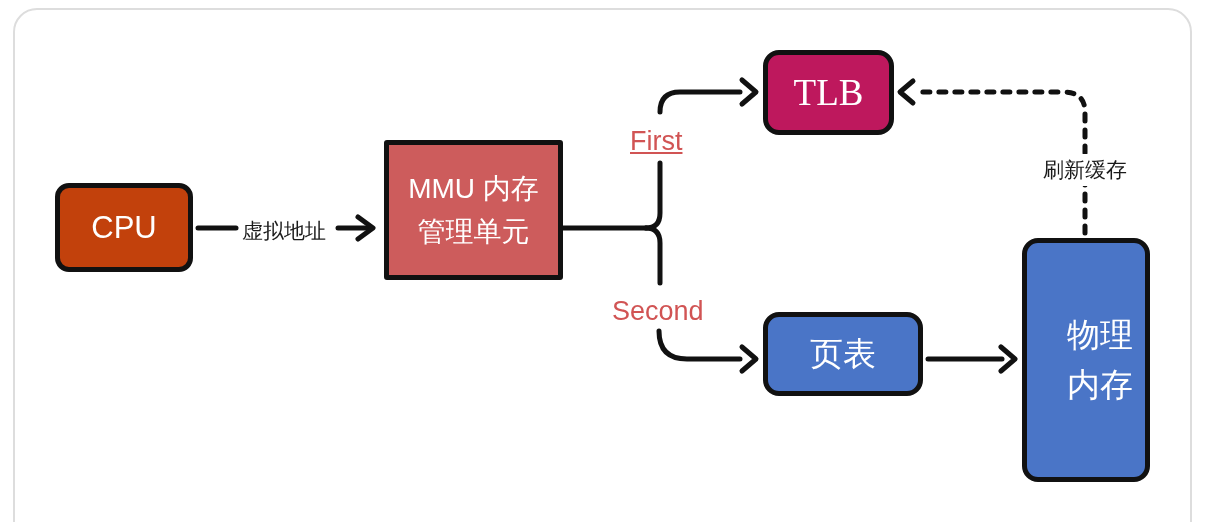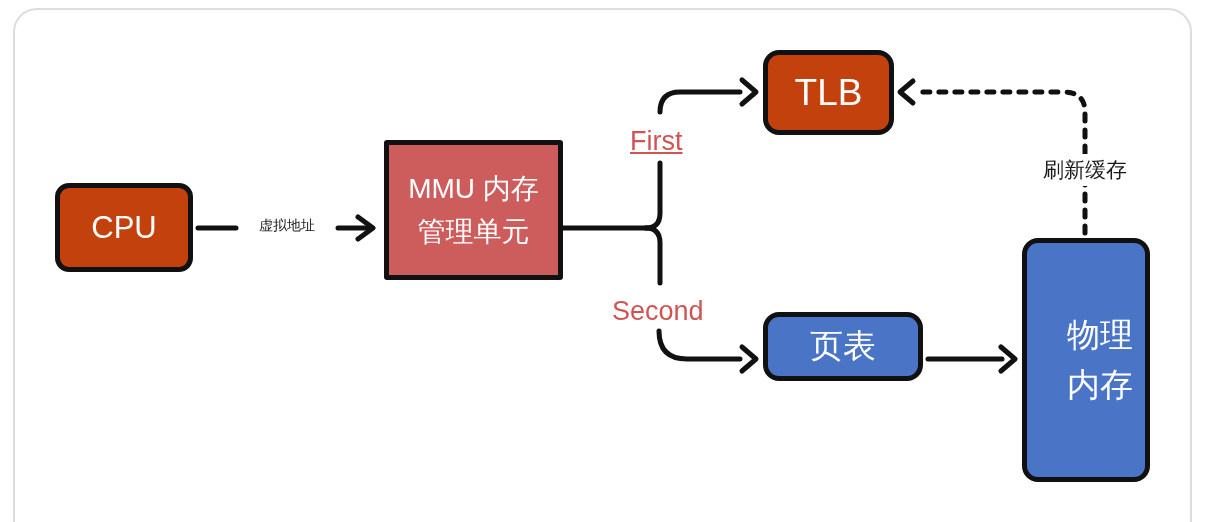--- a/index.html
+++ b/index.html
@@ -52,35 +52,35 @@
   }
   .node-mmu {
     left: 384px; top: 140px; width: 179px; height: 140px;
     border-radius: 3px; font-size: 28px; line-height: 43px;
   }
   .node-tlb {
     left: 763px; top: 50px; width: 131px; height: 85px;
     border-radius: 16px; font-size: 37px;
   }
   .node-pt {
-    left: 763px; top: 312px; width: 160px; height: 69px;
+    left: 763px; top: 312px; width: 160px; height: 84px;
     border-radius: 16px; font-size: 33px;
   }
   .node-pm {
     left: 1022px; top: 238px; width: 128px; height: 244px;
     border-radius: 16px; font-size: 33px; line-height: 50px; padding-left: 28px;
   }
   .edge-label {
     position: absolute;
     z-index: 3;
     white-space: nowrap;
   }
   .lbl-virtual-address {
     left: 242px; top: 217px; width: 90px;
-    font-size: 14px; text-align: center;
+    font-size: 21px; text-align: left;
   }
   .lbl-first {
     left: 628px; top: 126px;
     font-size: 27px; background: #ffffff; padding: 0 2px; text-decoration: underline;
   }
   .lbl-second {
     left: 610px; top: 296px;
     font-size: 27px; background: #ffffff; padding: 0 2px;
   }
   .lbl-refresh-cache {
@@ -116,21 +116,21 @@
 
     <path stroke-dasharray="7 9" d="M 1085 233 V 112 Q 1085 92 1063 92 H 916"></path>
     <path d="M 913 81 L 900 92 L 913 103"></path>
   </svg>
 
   <div class="node node-cpu" style="background: #c2410c;">CPU</div>
 
   <div class="node node-mmu" style="background: rgb(205, 92, 92);">MMU 内存
 管理单元</div>
 
-  <div class="node node-tlb" style="background: #c2410c;">TLB</div>
+  <div class="node node-tlb" style="background: #be185d; font-family: Liberation Serif, serif;">TLB</div>
 
   <div class="node node-pt" style="background: rgb(74, 117, 199);">页表</div>
 
   <div class="node node-pm" style="background: rgb(74, 117, 199);">物理
 内存</div>
 
   <div class="edge-label lbl-virtual-address" style="color: rgb(26, 26, 26);">虚拟地址</div>
 
   <div class="edge-label lbl-first" style="color: rgb(209, 84, 84);">First</div>
 

